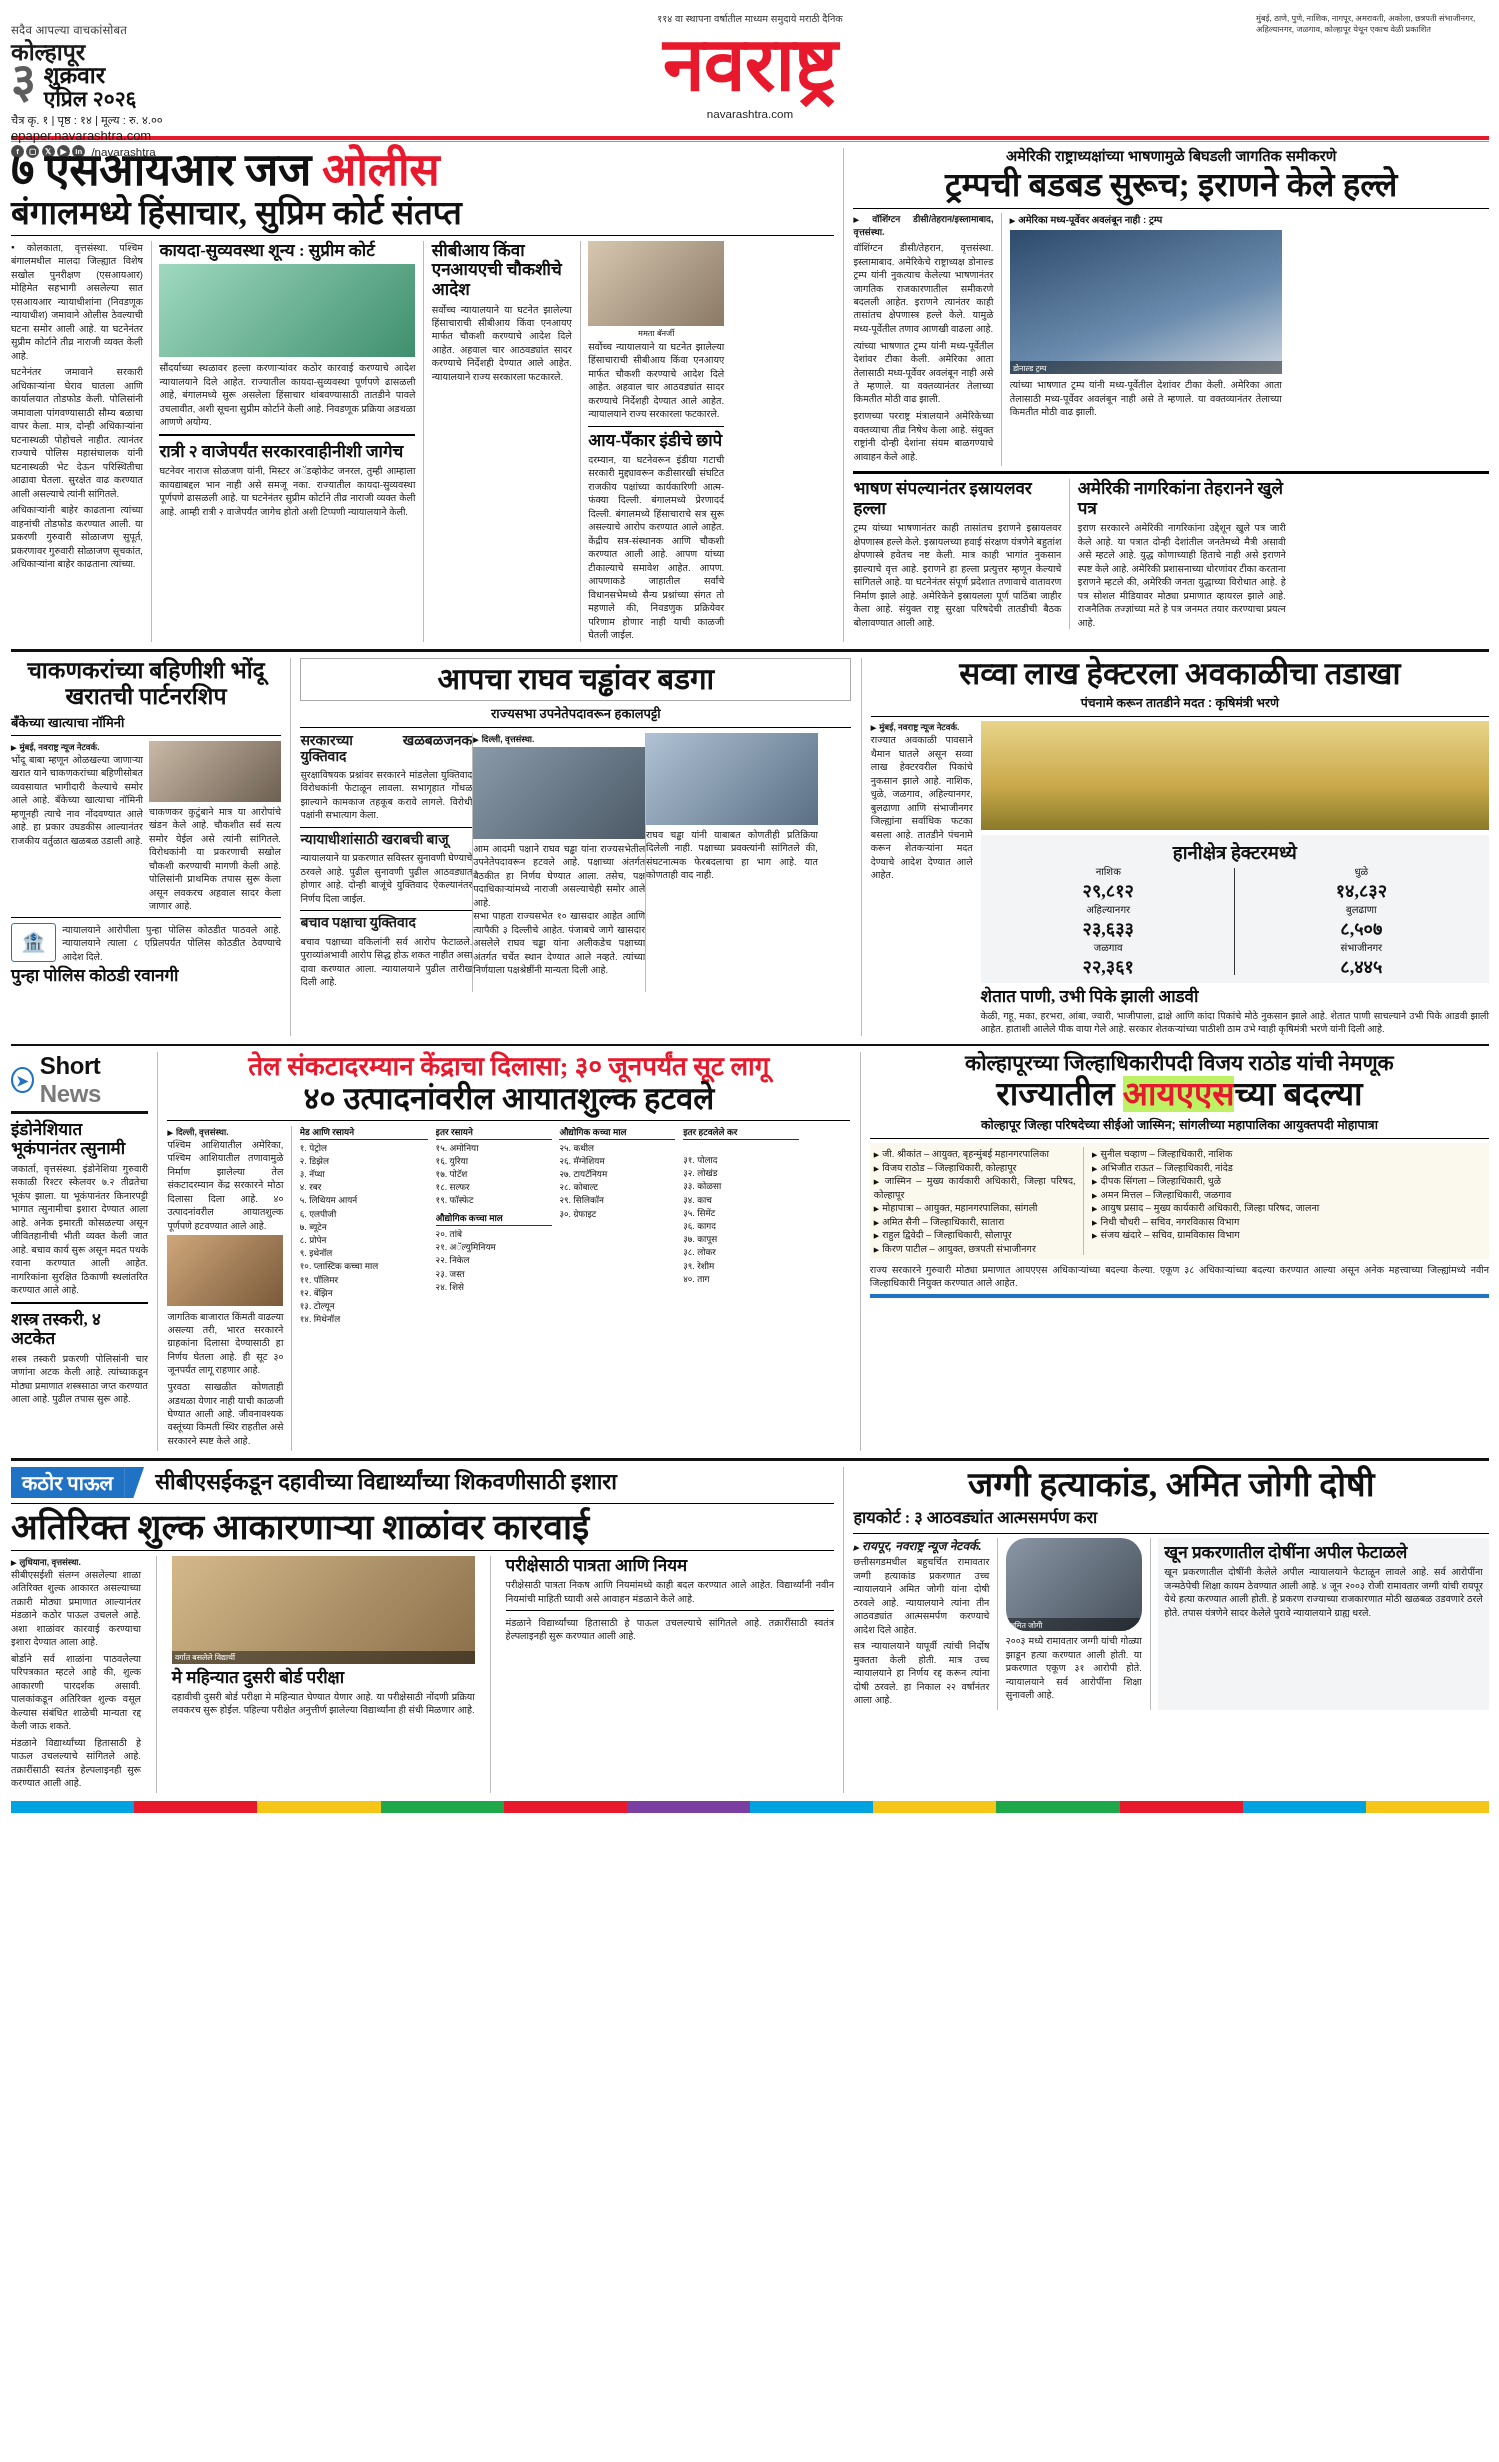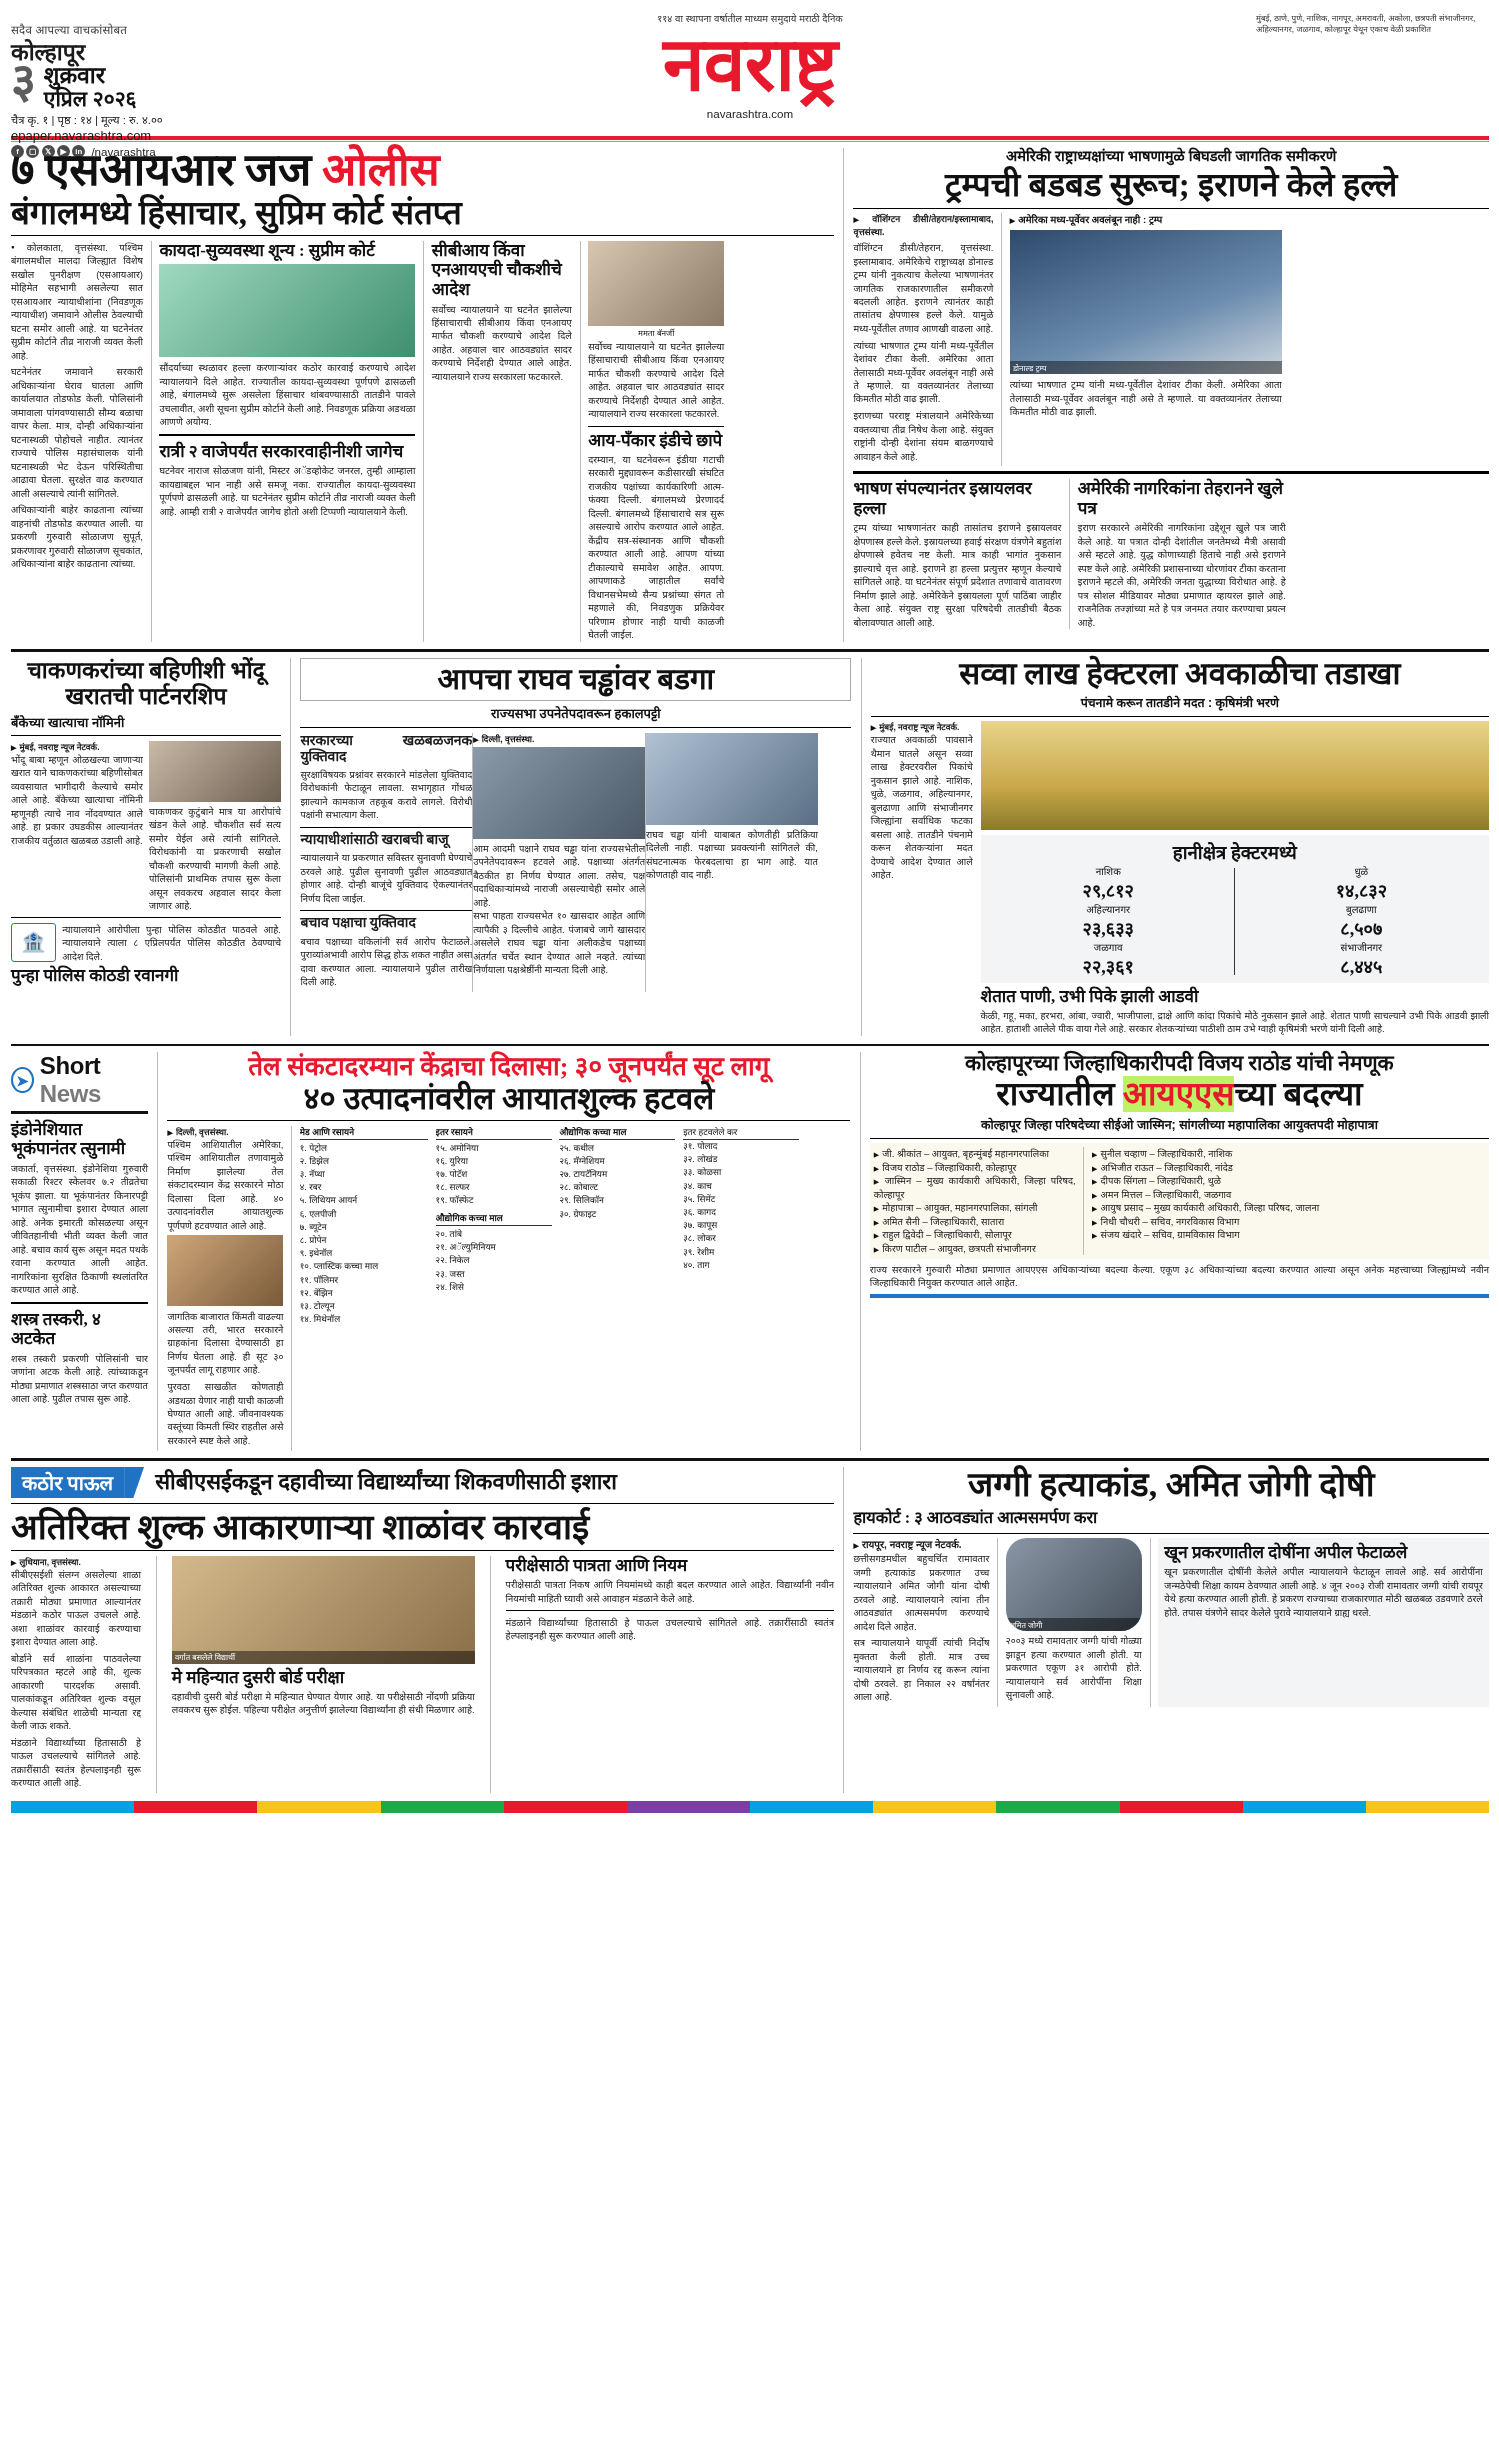--- a/index.html
+++ b/index.html
@@ -412,21 +412,21 @@
             <div style="width:116px;" class="numlist">
               <div style="font-weight:bold;border-bottom:0.8px solid #333;margin-bottom:1.6px;">औद्योगिक कच्चा माल</div>
               <div>२५. कथील</div>
               <div>२६. मॅग्नेशियम</div>
               <div>२७. टायटॅनियम</div>
               <div>२८. कोबाल्ट</div>
               <div>२९. सिलिकॉन</div>
               <div>३०. ग्रेफाइट</div>
             </div>
             <div style="width:116px;" class="numlist">
-              <div style="font-weight:normal;border-bottom:0.8px solid #333;margin-bottom:0;">इतर हटवलेले कर</div>
+              <div style="font-weight:bold;border-bottom:0.8px solid #333;margin-bottom:14px;">इतर हटवलेले कर</div>
               <div>३१. पोलाद</div>
               <div>३२. लोखंड</div>
               <div>३३. कोळसा</div>
               <div>३४. काच</div>
               <div>३५. सिमेंट</div>
               <div>३६. कागद</div>
               <div>३७. कापूस</div>
               <div>३८. लोकर</div>
               <div>३९. रेशीम</div>
               <div>४०. ताग</div>
@@ -512,21 +512,21 @@
     </div>
 
     <div class="vsep"></div>
 
     <div style="flex:1;">
       <div class="hl-lg" style="text-align:center;font-size:34px;">जग्गी हत्याकांड, अमित जोगी दोषी</div>
       <div style="font-size:16.3px;font-weight:bold;margin-top:3.1px;font-family:'Liberation Serif',serif;">हायकोर्ट : ३ आठवड्यांत आत्मसमर्पण करा</div>
       <div class="divline"></div>
       <div class="cols" style="gap:7.8px;">
         <div style="width:136px;" class="body-txt">
-          <div class="tri" style="font-size:10px;font-weight:bold;">रायपूर, नवराष्ट्र न्यूज नेटवर्क.</div>
+          <div class="tri" style="font-size:12px;font-weight:bold;font-style:italic;">रायपूर, नवराष्ट्र न्यूज नेटवर्क.</div>
           <p>छत्तीसगडमधील बहुचर्चित रामावतार जग्गी हत्याकांड प्रकरणात उच्च न्यायालयाने अमित जोगी यांना दोषी ठरवले आहे. न्यायालयाने त्यांना तीन आठवड्यांत आत्मसमर्पण करण्याचे आदेश दिले आहेत.</p>
           <p>सत्र न्यायालयाने यापूर्वी त्यांची निर्दोष मुक्तता केली होती. मात्र उच्च न्यायालयाने हा निर्णय रद्द करून त्यांना दोषी ठरवले. हा निकाल २२ वर्षांनंतर आला आहे.</p>
         </div>
         <div class="vsep"></div>
         <div style="width:136px;">
           <div class="ph" style="height:93px;background:linear-gradient(135deg,#8a96a5,#46505c);border-radius:21px;">
             <div class="ph-cap">अमित जोगी</div>
           </div>
           <div class="body-txt" style="margin-top:3.1px;">२००३ मध्ये रामावतार जग्गी यांची गोळ्या झाडून हत्या करण्यात आली होती. या प्रकरणात एकूण ३१ आरोपी होते. न्यायालयाने सर्व आरोपींना शिक्षा सुनावली आहे.</div>
         </div>

